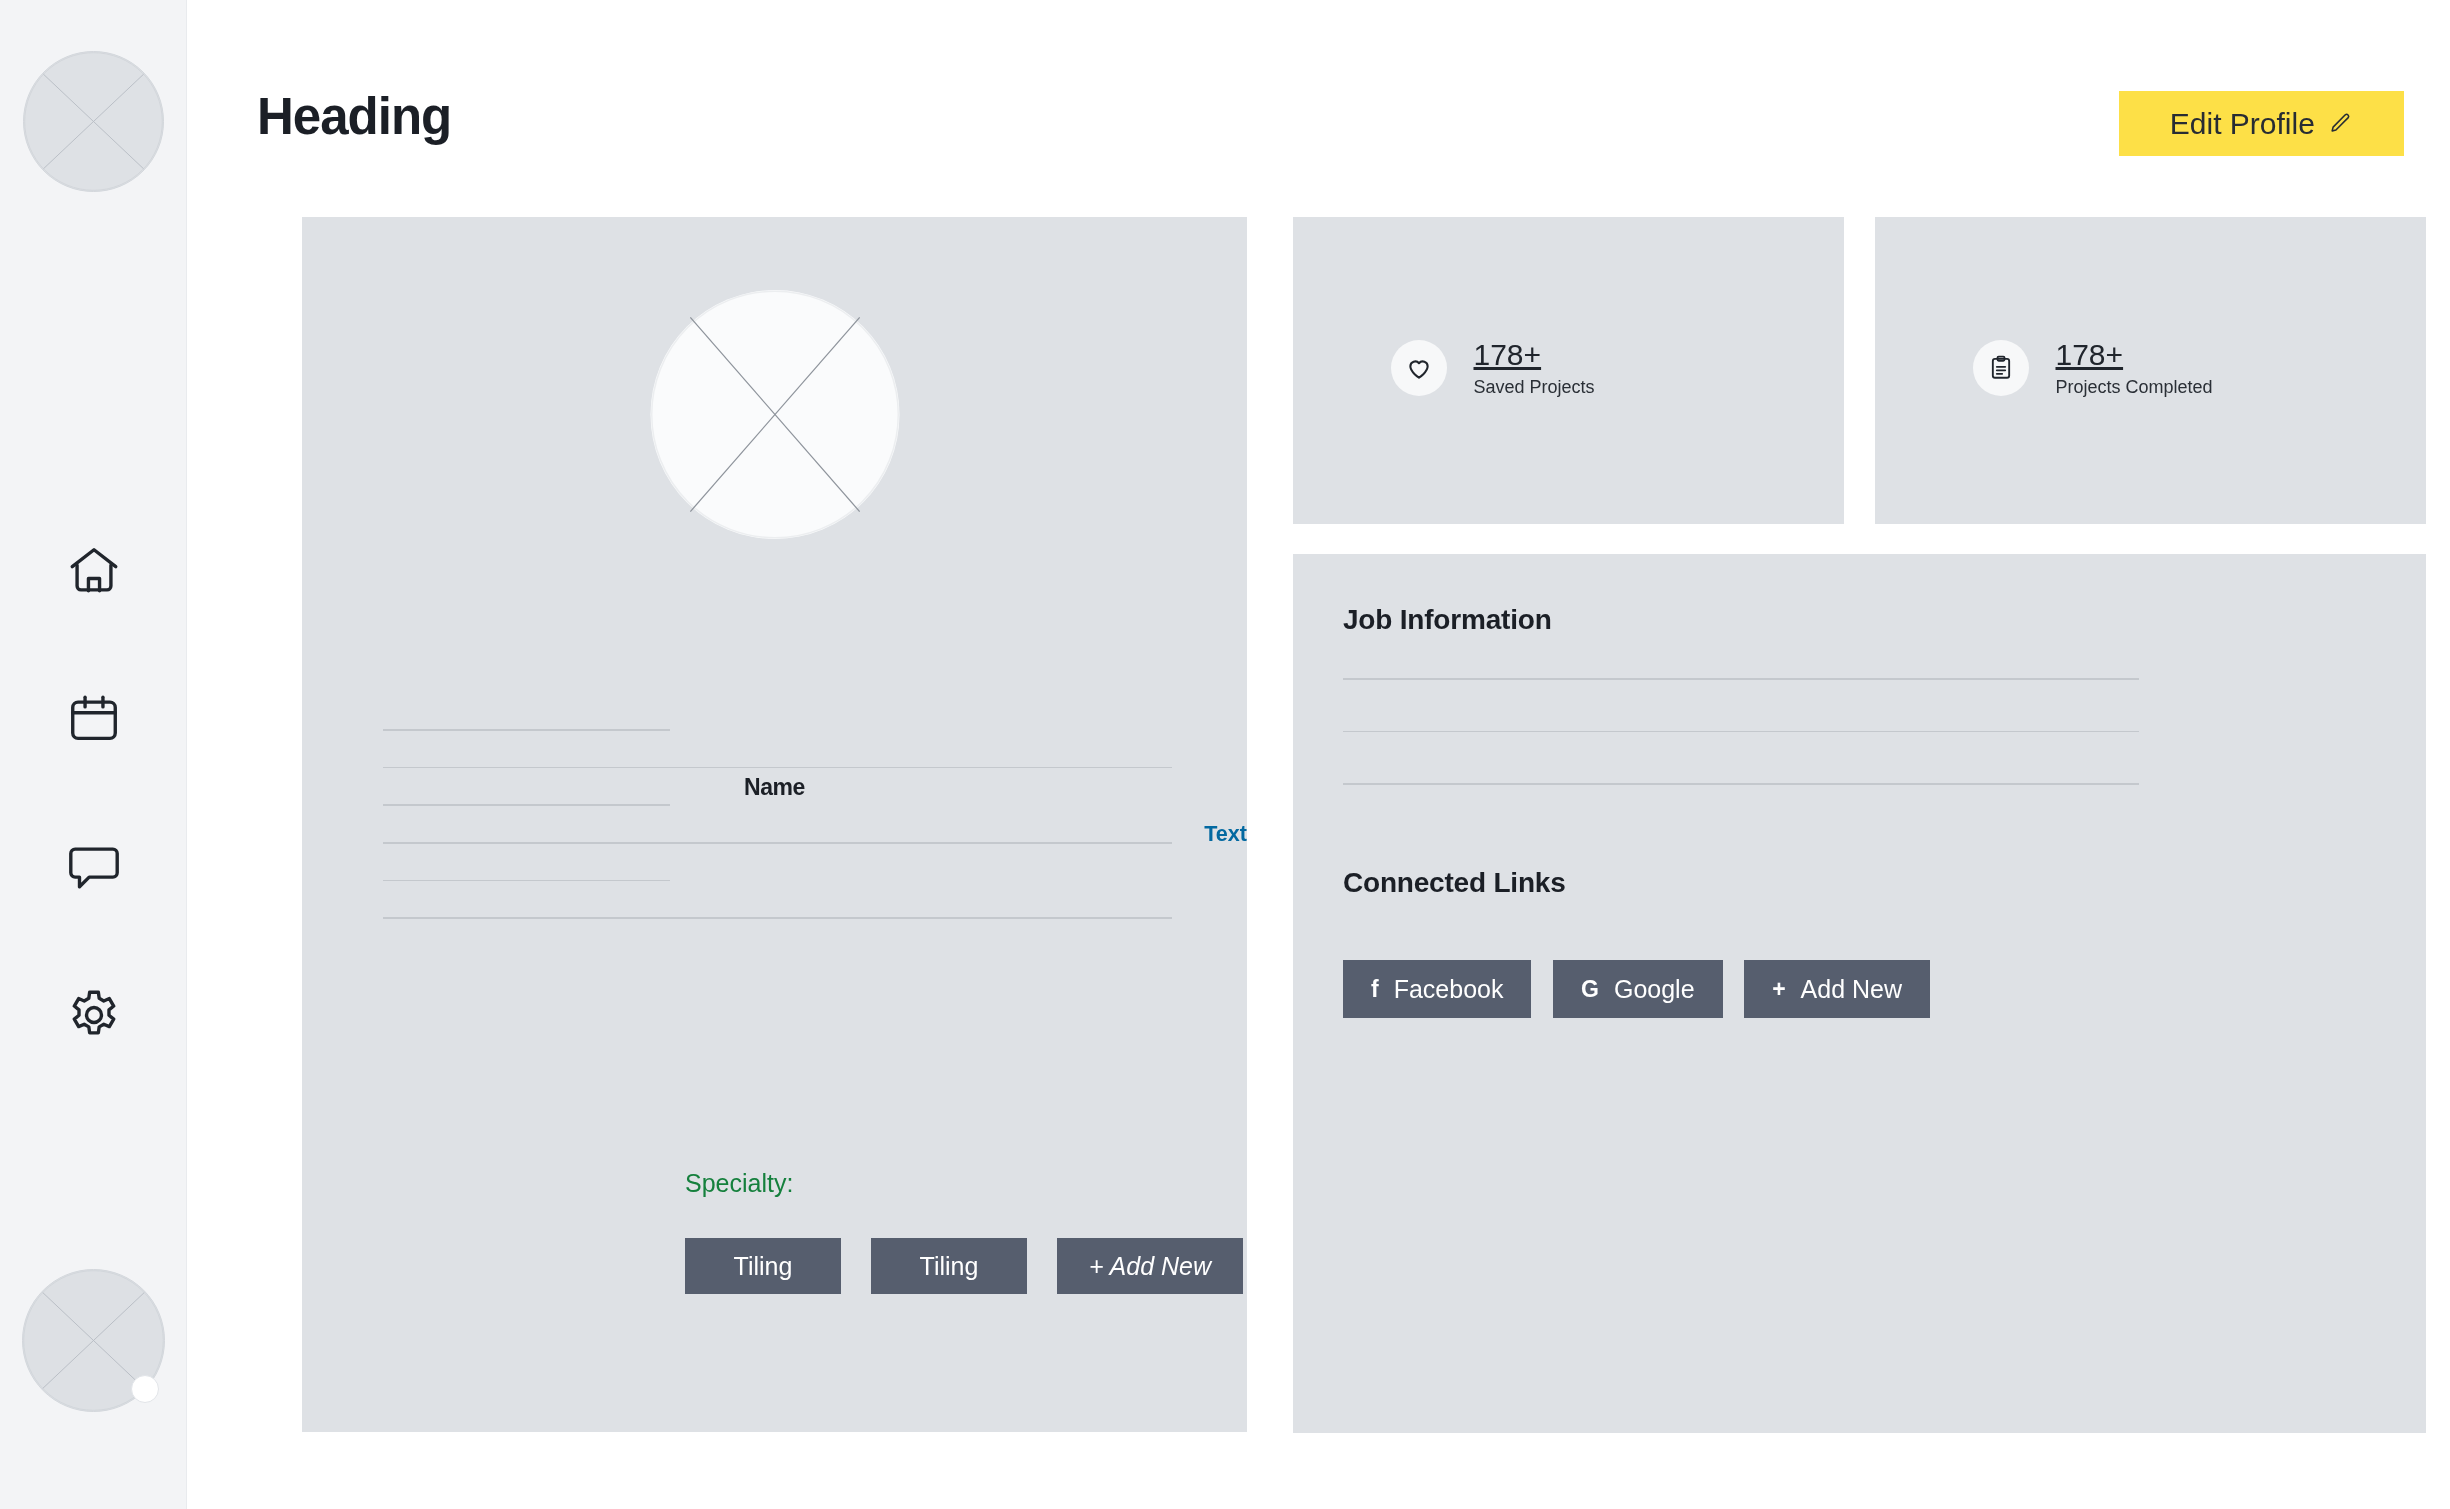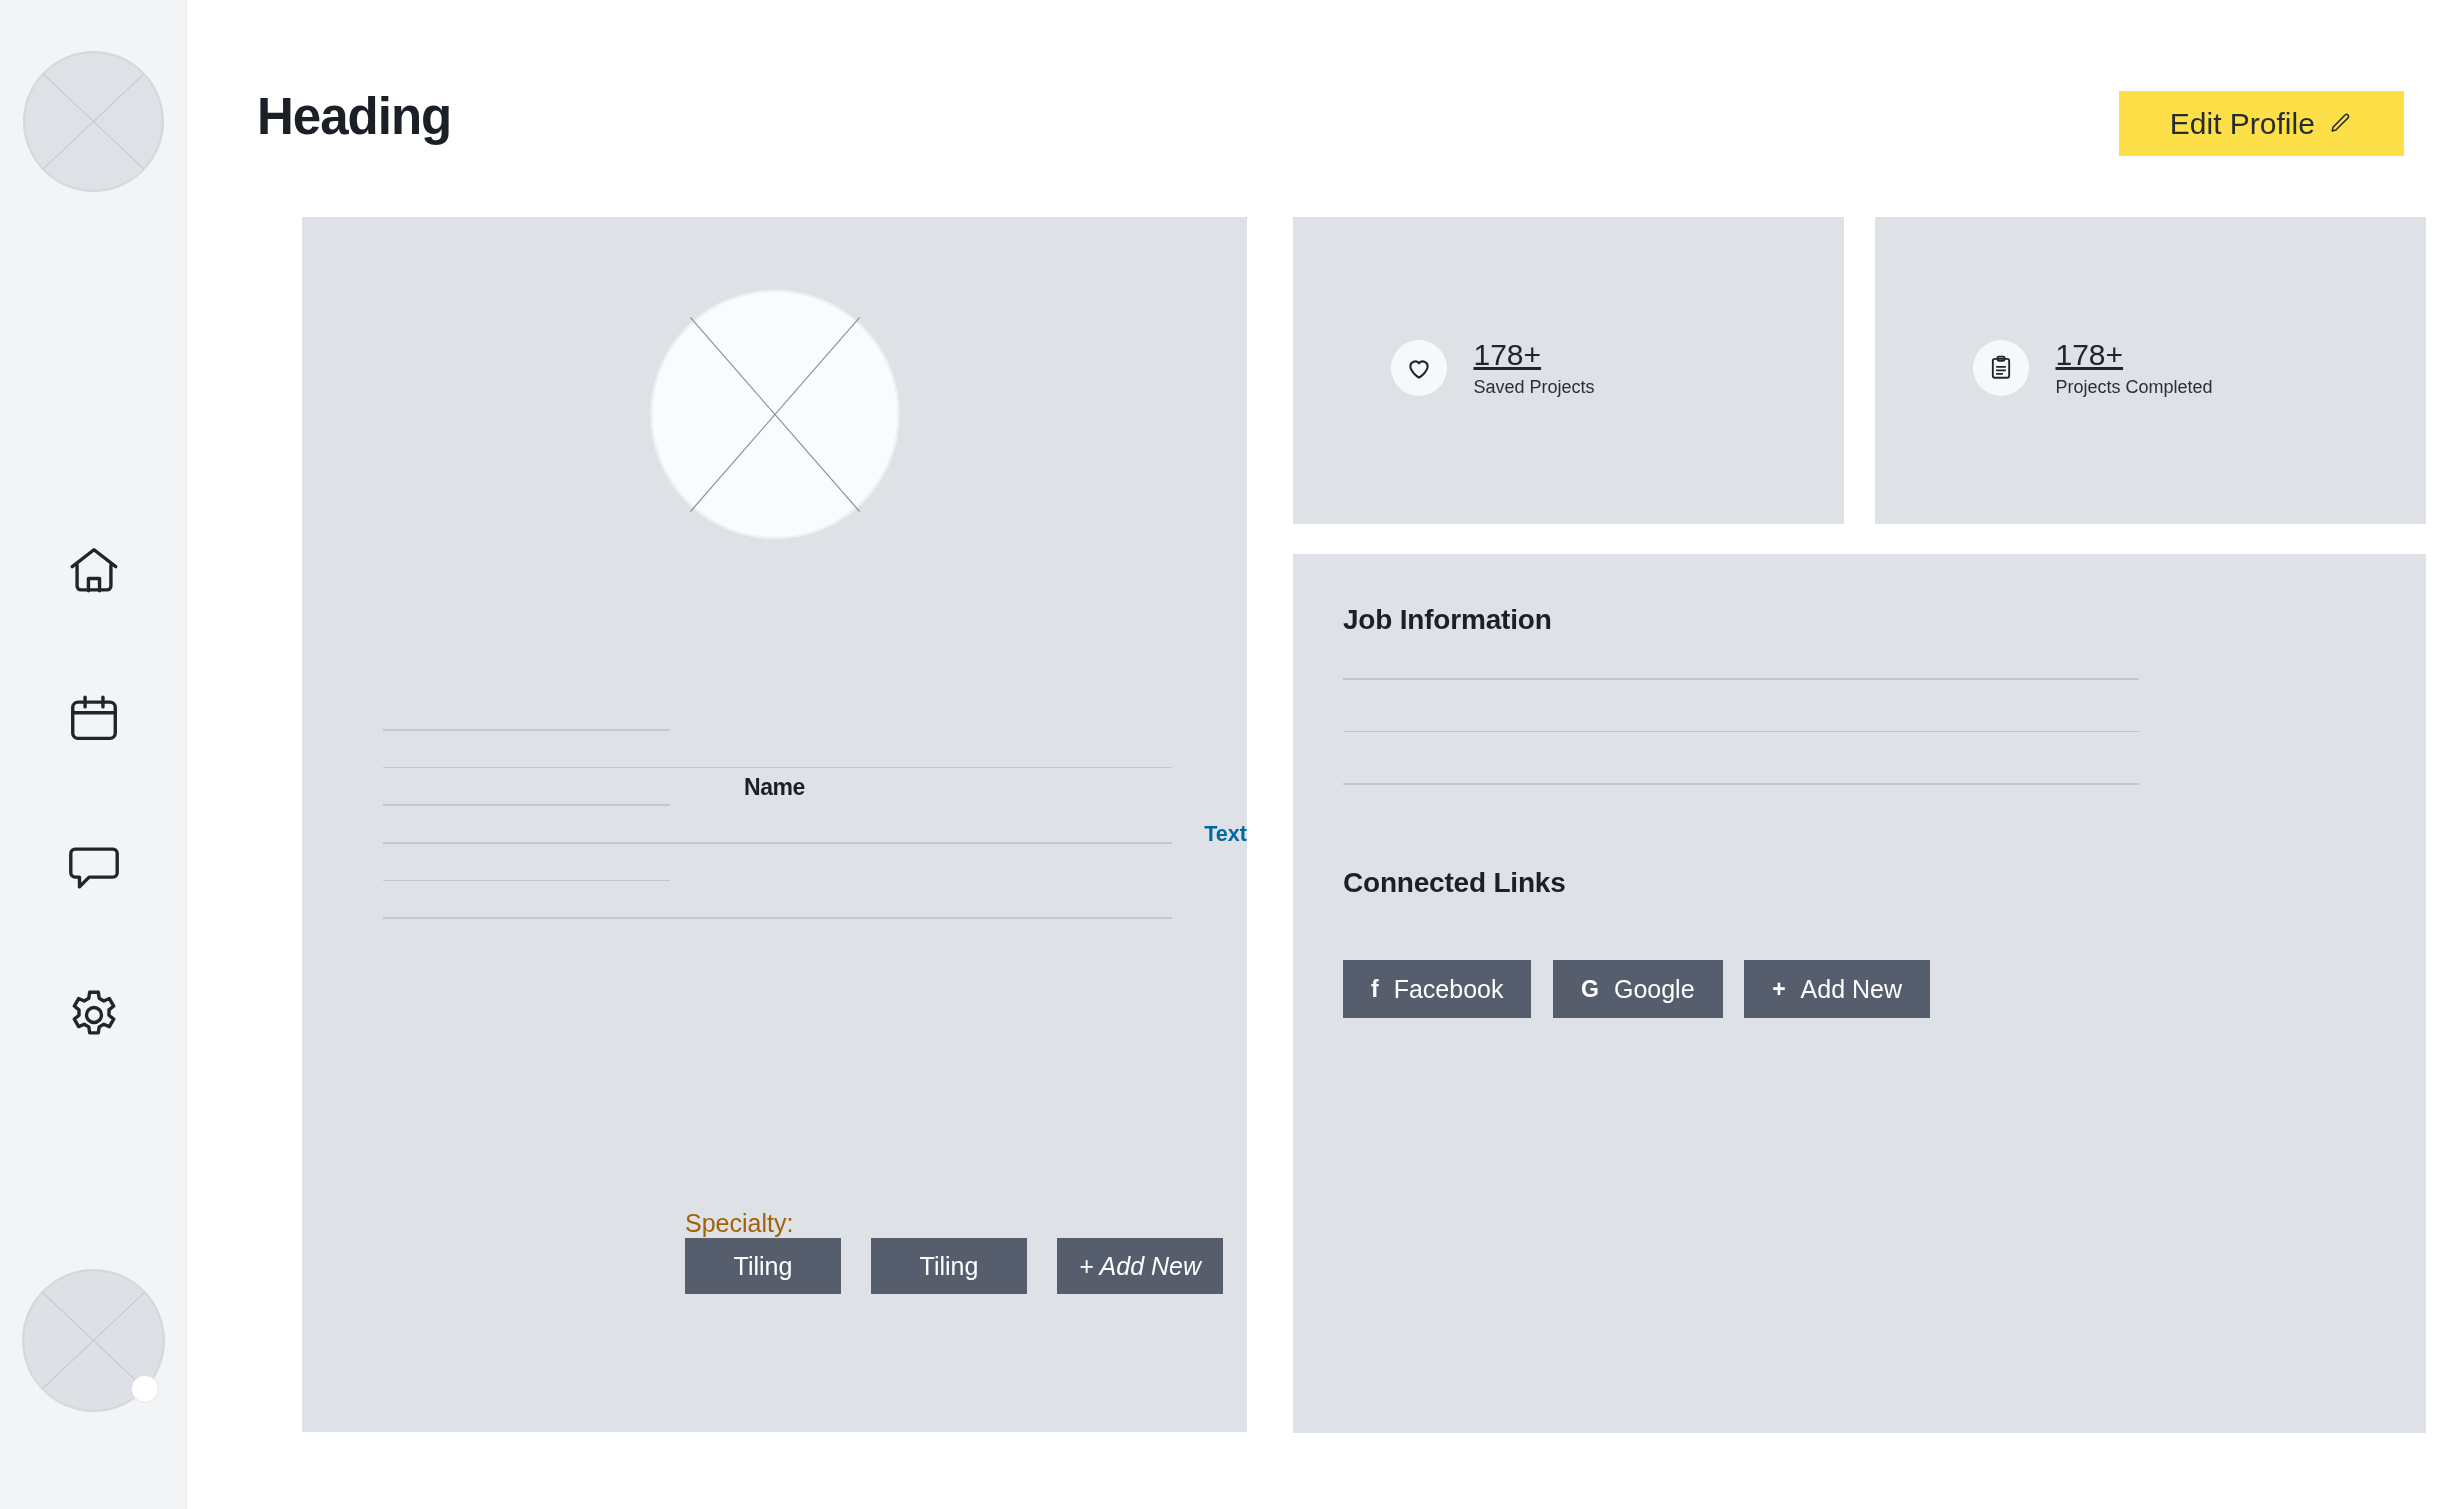--- a/index.html
+++ b/index.html
@@ -86,29 +86,29 @@
     text-align: right; font-size: 21.6px; color: #0369a1; font-weight: 700;
   }
   .line-block { position: absolute; left: 81px; top: 512px; width: 796px; }
   .ph-line { height: 1.7px; background: #c4c8cd; }
   .ph-short { width: 287px; }
   .ph-long  { width: 789px; }
   .ph-gap   { height: 36px; }
 
   .specialty-label {
     position: absolute; left: 383px; top: 952px;
-    font-size: 25px; color: #a16207; font-weight: 400; margin-top: 40px;
+    font-size: 25px; color: #15803d; font-weight: 400;
   }
   .tag-row {
     position: absolute; left: 383px; top: 1021px;
     display: flex; gap: 30px; align-items: flex-start;
   }
   .tag {
     background: #565e6e; color: #ffffff;
-    height: 56px; min-width: 156px; padding: 0 22px;
+    height: 56px; min-width: 156px; padding: 0 32px;
     display: flex; align-items: center; justify-content: center;
     font-size: 25px; border: none; cursor: pointer;
   }
   .tag.addnew { min-width: 156px; font-style: italic; }
 
   
   .stat-inner {
     position: absolute; left: 98px; top: 332px;
     display: flex; align-items: center; gap: 26.5px;
   }

